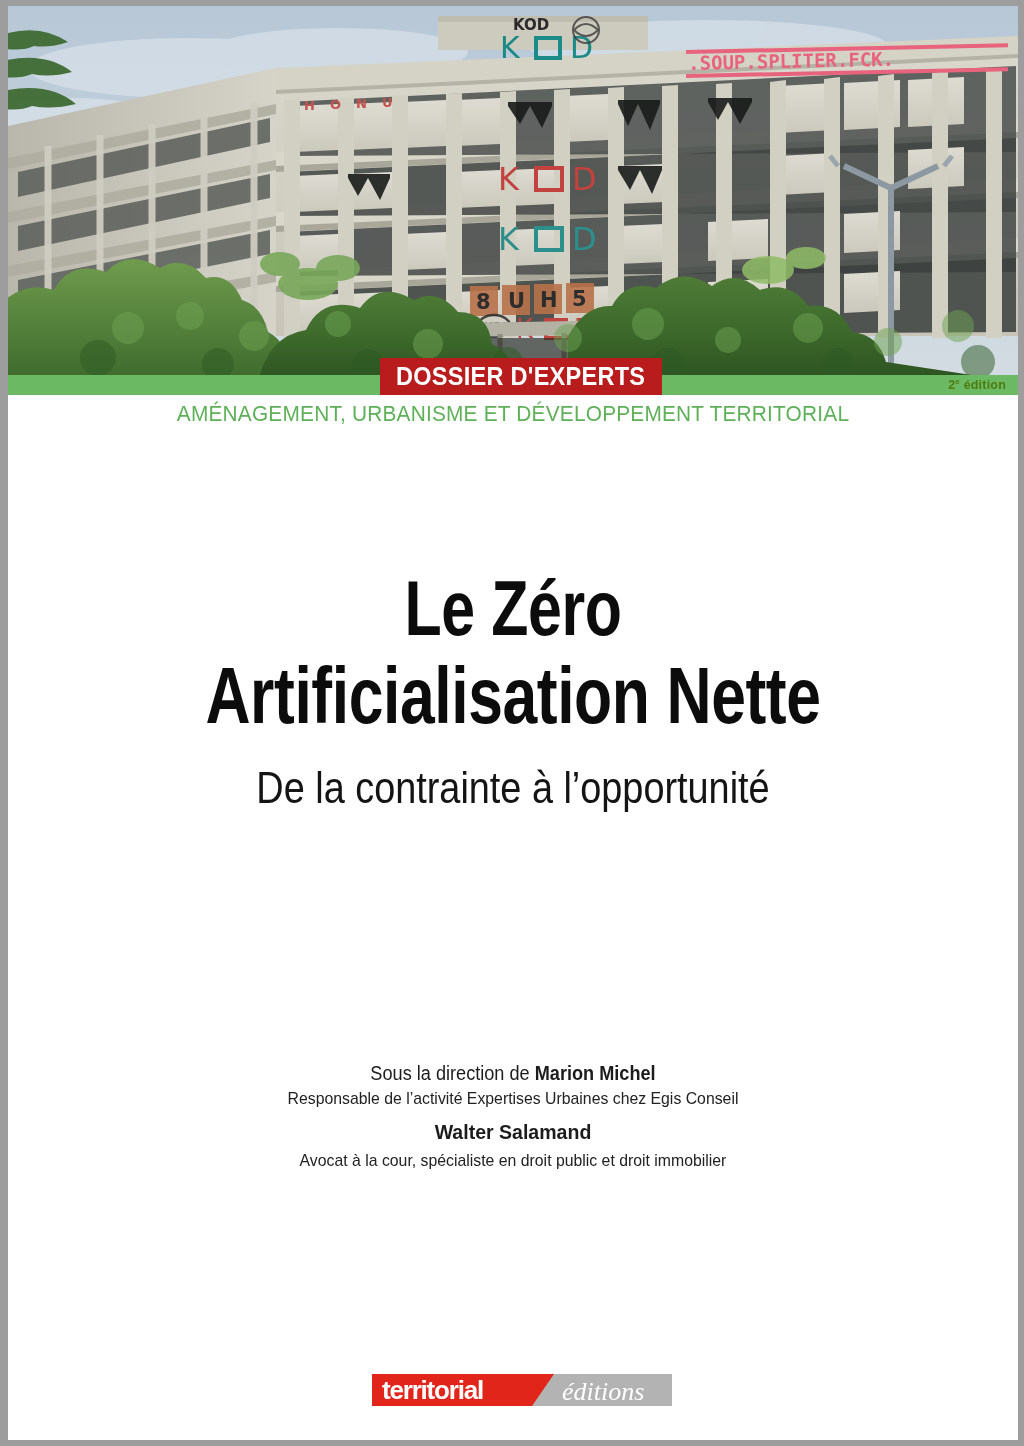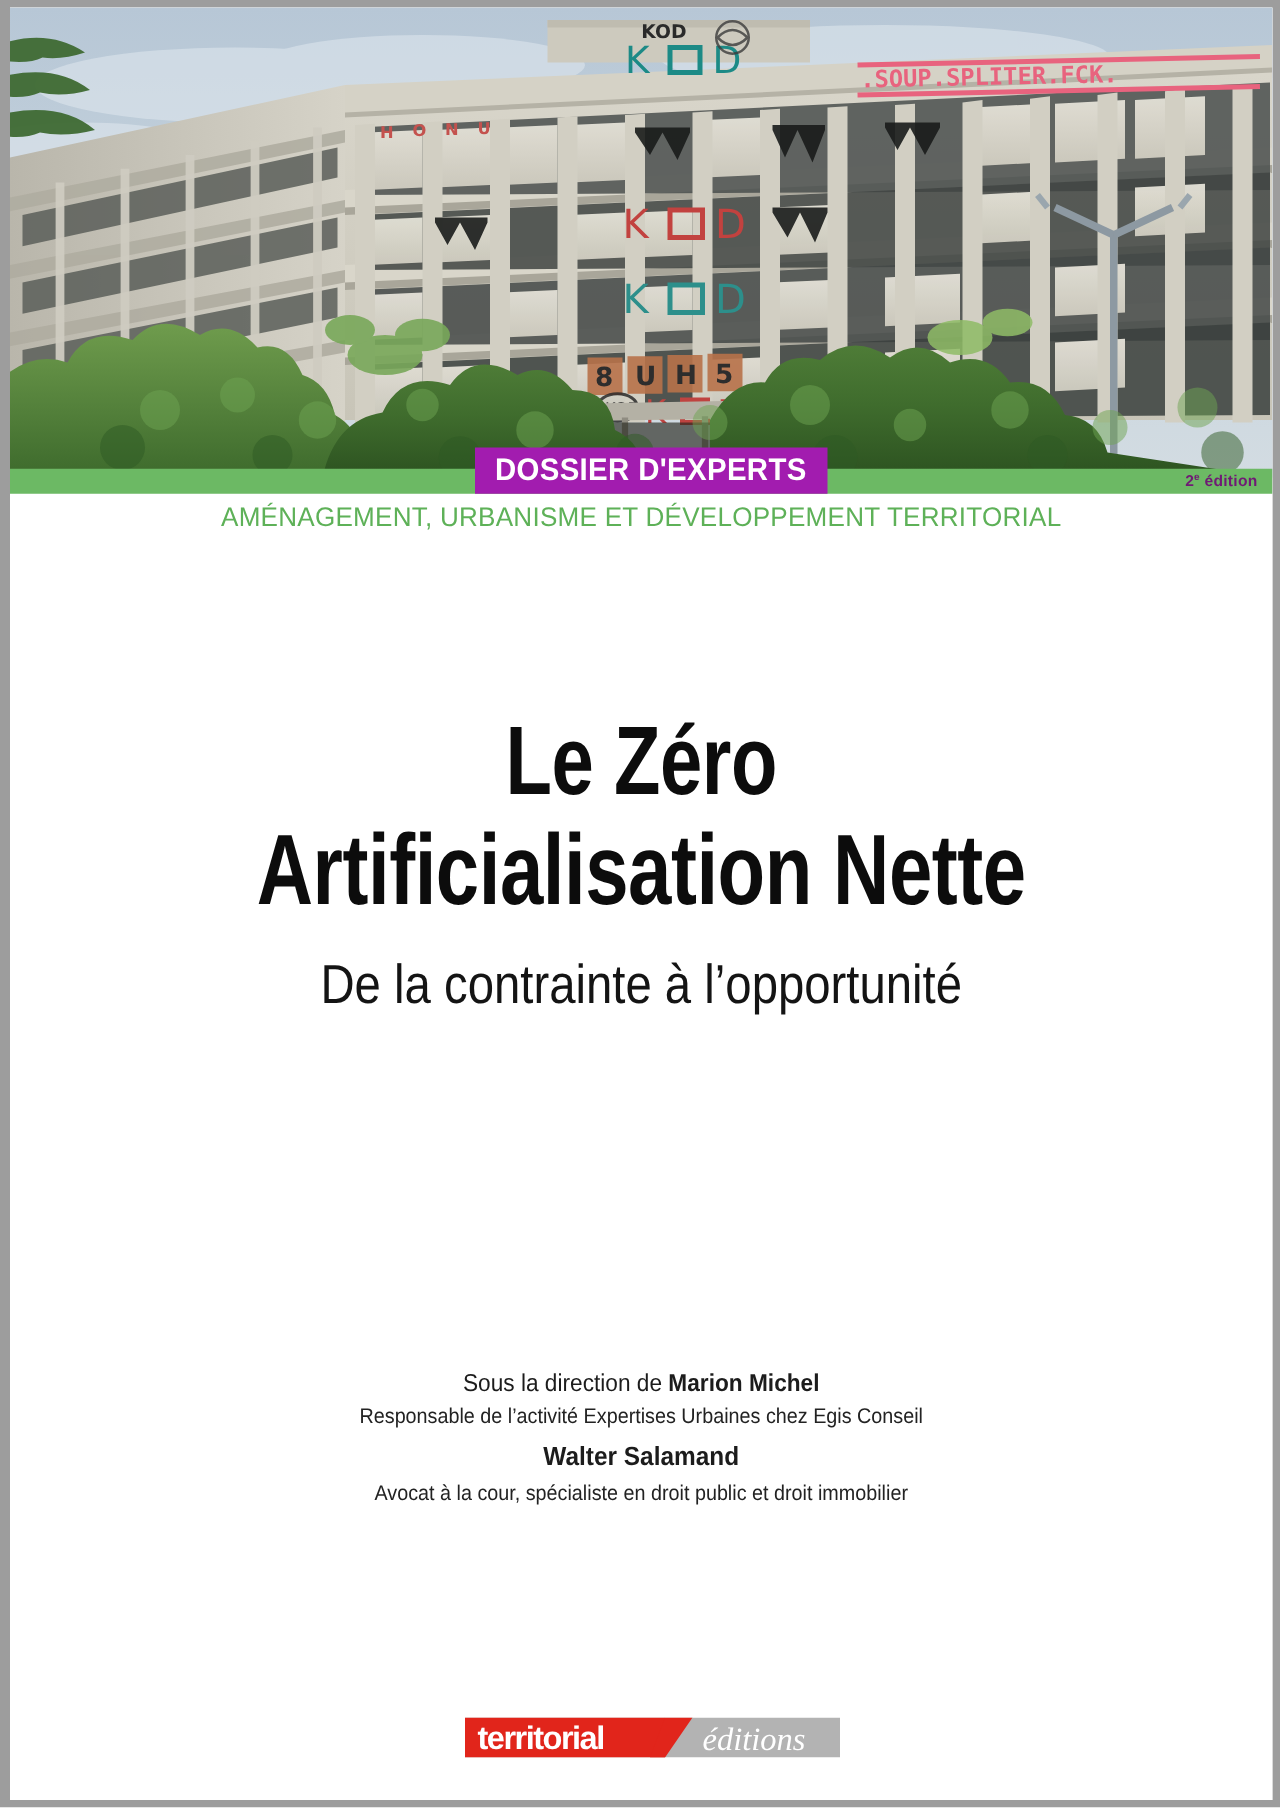--- a/index.html
+++ b/index.html
@@ -44,36 +44,36 @@
     width:1010px;
     height:20px;
     background:#6cb964;
   }
   .edition-badge{
     position:absolute;
     right:12px;
     top:370px;
     height:18px;
     line-height:18px;
-    color:#701a75;
+    color:#4d7c0f;
     font-size:12.5px;
     font-weight:600;
     letter-spacing:.2px;
     white-space:nowrap;
   }
   .edition-badge sup{font-size:8px;vertical-align:super;line-height:0;}
 
   
   .experts-plate{
     position:absolute;
     left:372px;
     top:352px;
     width:282px;
     height:37px;
-    background:#a21caf;
+    background:#b91c1c;
     display:flex;
     align-items:center;
     justify-content:center;
   }
   .experts-plate span{
     color:#ffffff;
     font-size:25px;
     font-weight:bold;
     letter-spacing:.3px;
     font-stretch:condensed;
@@ -125,21 +125,21 @@
     line-height:52px;
     font-weight:400;
     transform:scaleX(.86);
     white-space:nowrap;
   }
 
   
   .authors{
     position:absolute;
     left:0;
-    top:1088px;
+    top:1054px;
     width:1010px;
     text-align:center;
     color:#1c1c1c;
   }
   .authors .dir{
     font-size:19.5px;
     line-height:26px;
     transform:scaleX(.93);
     display:block;
     white-space:nowrap;

